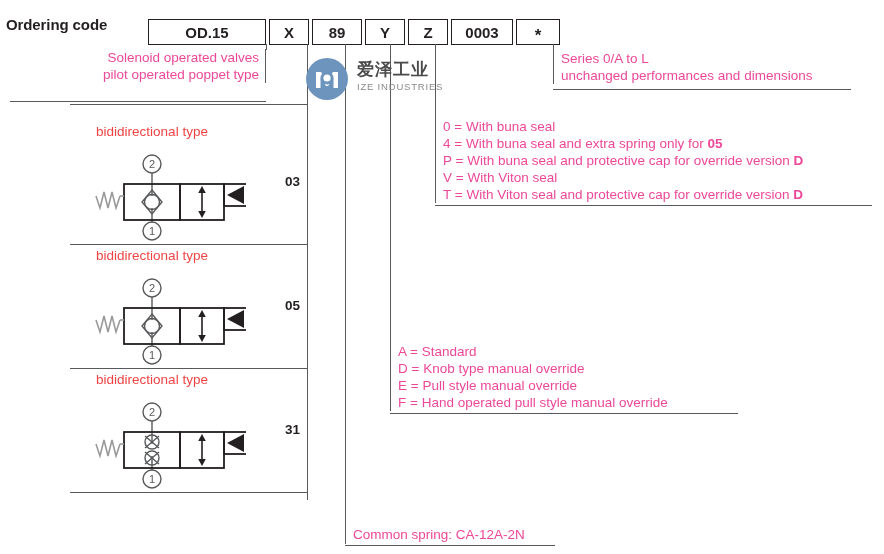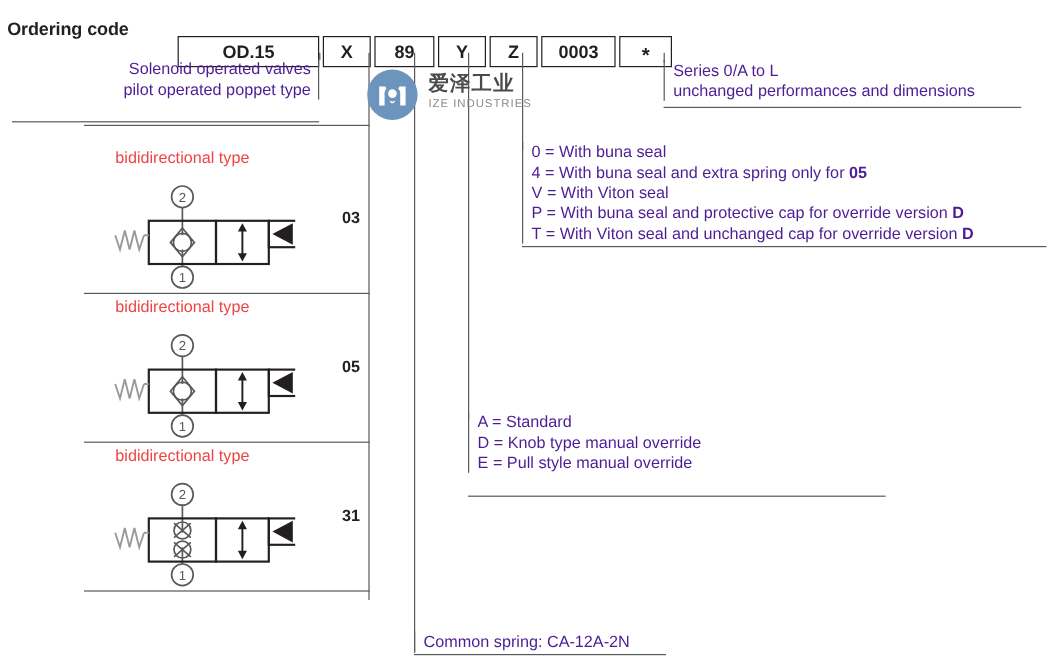--- a/index.html
+++ b/index.html
@@ -20,21 +20,21 @@
     position: absolute;
     left: 6px; top: 16px;
     font-size: 15px;
     font-weight: bold;
     letter-spacing: -0.1px;
   }
 
   
   #code-row {
     position: absolute;
-    left: 148px; top: 30px;
+    left: 148px; top: 19px;
     height: 30px;
     display: flex;
     text-align: right;
   }
   .code-cell {
     border: 1.6px solid #231f20;
     height: 26px;
     display: flex;
     align-items: center;
     justify-content: center;
@@ -63,21 +63,21 @@
     position: absolute;
     height: 1.3px;
     background: #58595b;
   }
 
   
   .callout {
     position: absolute;
     font-size: 13.5px;
     line-height: 17px;
-    color: #4c1d95;
+    color: #ec4899;
     white-space: nowrap;
   }
   .callout.right-rule {
     border-right: 1.3px solid #58595b;
     text-align: right;
     padding-right: 6px;
   }
   .callout.left-rule {
     border-left: 1.3px solid #58595b;
     text-align: left;
@@ -192,30 +192,31 @@
 
 <div class="callout left-rule" style="left:553px; top:50px; width:298px;">
   <div>Series 0/A to L</div>
   <div>unchanged performances and dimensions</div>
 </div>
 <div class="hline" style="left:553px; top:89px; width:298px;"></div>
 
 <div class="callout left-rule" style="left:435px; top:118px; width:400px;">
   <div><span>0 = With buna seal</span><b></b></div>
   <div><span>4 = With buna seal and extra spring only for </span><b>05</b></div>
+  <div><span>P = With buna seal and protective cap for override version </span><b>D</b></div>
   <div><span>V = With Viton seal</span><b></b></div>
-  <div><span>P = With buna seal and protective cap for override version </span><b>D</b></div>
-  <div><span>T = With Viton seal and unchanged cap for override version </span><b>D</b></div>
+  <div><span>T = With Viton seal and protective cap for override version </span><b>D</b></div>
 </div>
 <div class="hline" style="left:435px; top:205px; width:437px;"></div>
 
 <div class="callout left-rule" style="left:390px; top:343px; width:350px;">
   <div>A = Standard</div>
   <div>D = Knob type manual override</div>
   <div>E = Pull style manual override</div>
+  <div>F = Hand operated pull style manual override</div>
 </div>
 <div class="hline" style="left:390px; top:413px; width:348px;"></div>
 
 <div class="callout left-rule" style="left:345px; top:526px; width:210px;">
   <div>Common spring: CA-12A-2N</div>
 </div>
 <div class="hline" style="left:345px; top:545px; width:210px;"></div>
 
 <div id="valve-table">
 

